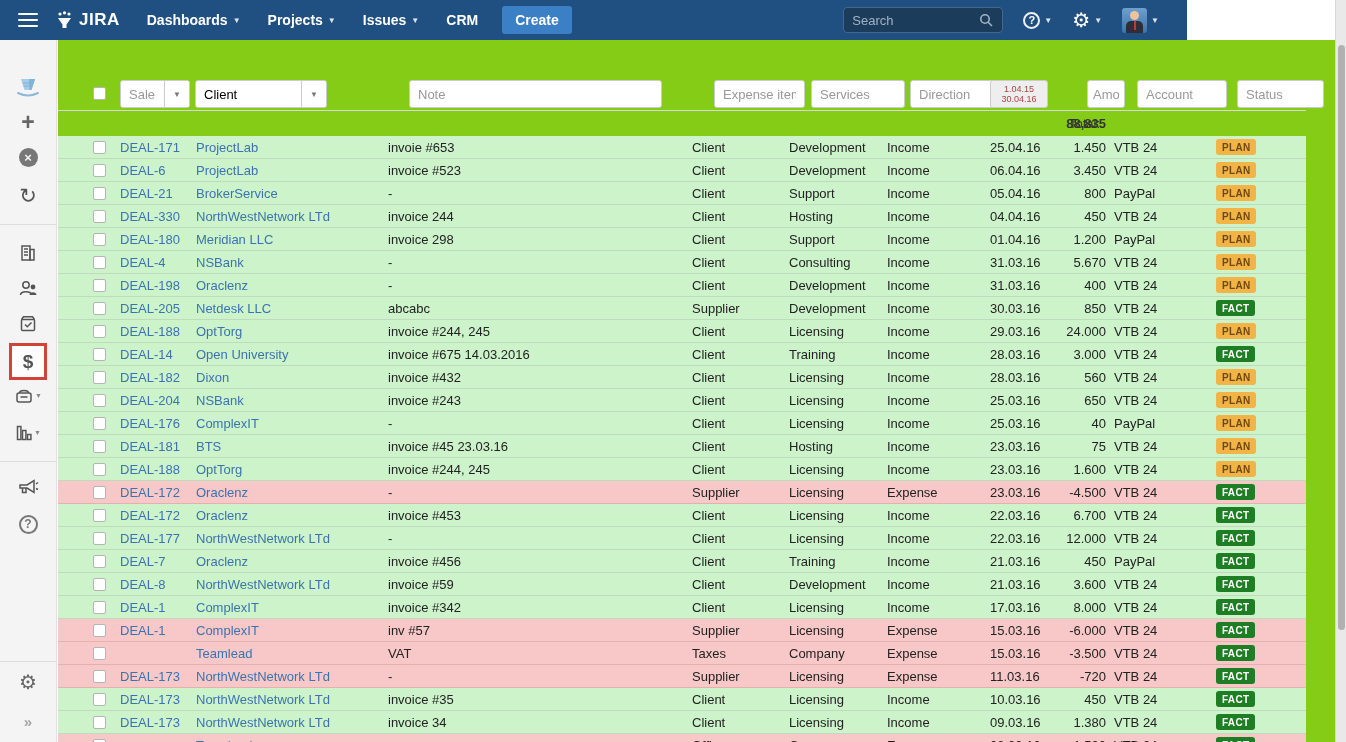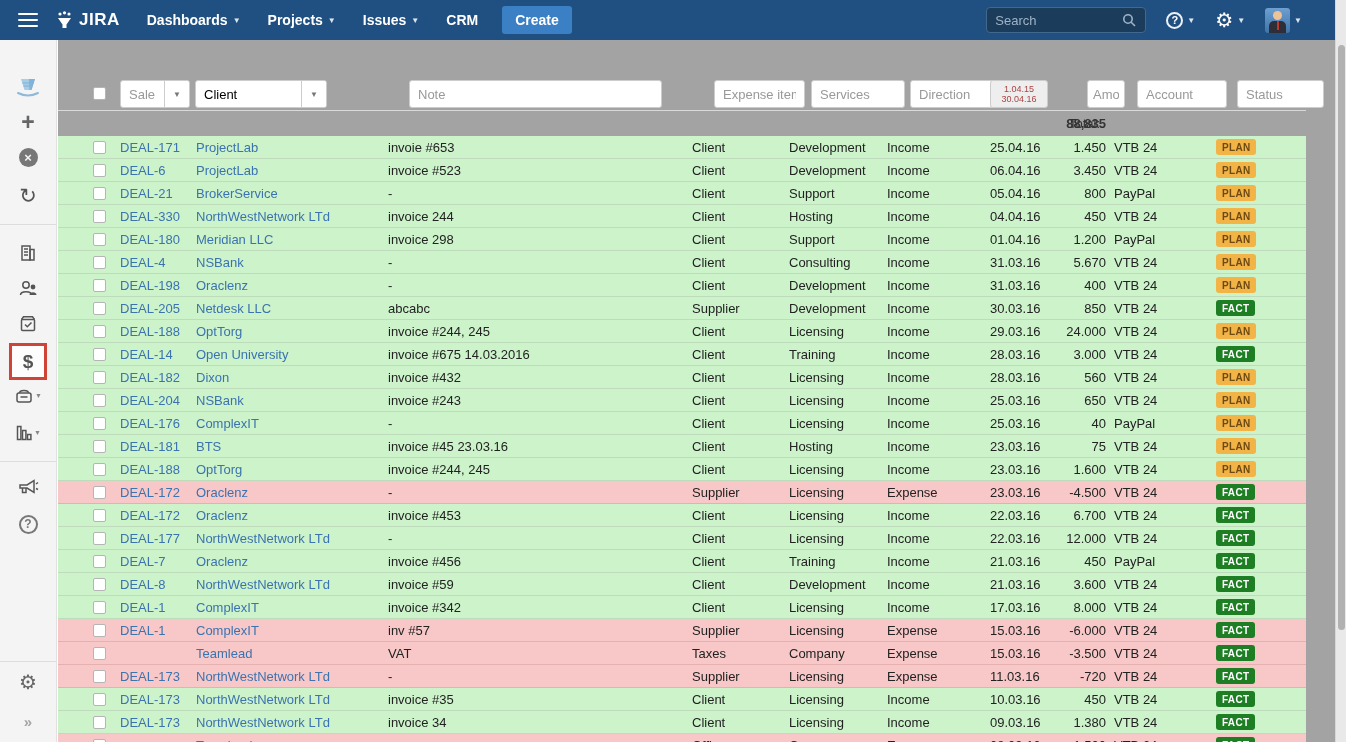--- a/index.html
+++ b/index.html
@@ -1,21 +1,21 @@
 <!DOCTYPE html>
 <html><head>
 <meta charset="utf-8">
 <style>
   * { box-sizing: border-box; margin: 0; padding: 0; }
   html,body { width:1346px; height:742px; overflow:hidden; }
   body { font-family:"Liberation Sans", sans-serif; background:#fff; position:relative; }
 
   
-  .topbar { position:absolute; top:0; left:0; width:1346px; height:40px; background:#205081;
-            display:flex; align-items:center; padding:0 20px 0 18px; color:#fff; }
+  .topbar { position:absolute; top:0; left:0; width:1187px; height:40px; background:#205081;
+            display:flex; align-items:center; padding:0 4px 0 18px; color:#fff; }
   .hamburger { width:20px; height:14px; display:flex; flex-direction:column; justify-content:space-between; cursor:pointer; }
   .hamburger span { display:block; height:2px; background:#fff; border-radius:1px; }
   .brand { display:flex; align-items:center; gap:5px; margin-left:17px; font-weight:bold; font-size:17px; letter-spacing:.5px; }
   .nav-item { margin-left:27px; font-size:14px; font-weight:bold; color:#fff; cursor:pointer; display:flex; align-items:center; gap:5px; }
   .caret { font-size:8px; color:rgba(255,255,255,.85); }
   .create-btn { margin-left:24px; background:#3b7fc4; border:none; color:#fff; font-size:14px; font-weight:bold;
                 padding:6px 13px; border-radius:3px; cursor:pointer; font-family:inherit; }
   .top-right { margin-left:auto; display:flex; align-items:center; gap:20px; margin-right:24px; }
   .search-box { width:160px; height:26px; background:#1c3c5b; border:1px solid #42688e; border-radius:4px;
                 display:flex; align-items:center; padding:0 8px; }
@@ -46,21 +46,21 @@
   .dollar-hl { position:absolute; left:9px; top:-9px; width:38px; height:37px; border:3px solid #d04437; background:#fdfdfd;
                display:flex; align-items:center; justify-content:center; }
   .glyph-help { display:inline-flex; width:19px; height:19px; border:2px solid #777; border-radius:50%;
                 align-items:center; justify-content:center; font-size:12px; font-weight:bold; color:#777; }
   .glyph-gear { font-size:20px; color:#666; line-height:1; }
   .glyph-more { font-size:15px; color:#a5a5a5; font-weight:bold; }
   .mini-caret { font-size:7px; color:#888; vertical-align:middle; margin-left:1px; }
   .side-ic svg { vertical-align:middle; }
 
   
-  .main { position:absolute; top:40px; left:58px; width:1277px; height:702px; background:#a3a3a3; overflow:hidden; }
+  .main { position:absolute; top:40px; left:58px; width:1277px; height:702px; background:#84cc16; overflow:hidden; }
 
   
   .filters { position:absolute; top:0; left:0; width:1248px; height:71px; border-bottom:1px solid #d9d9d9; }
   .f-abs { position:absolute; top:40px; }
   .checkbox { display:inline-block; width:13px; height:13px; background:#fff; border:1px solid #b5b5b5; border-radius:2px; cursor:pointer; }
   .combo { display:flex; height:28px; border:1px solid #ccc; border-radius:3px; background:#fff; overflow:hidden; cursor:pointer; }
   .combo .txt { flex:1; display:flex; align-items:center; padding:0 8px; font-size:13px; white-space:nowrap; overflow:hidden; }
   .combo .btn { width:25px; border-left:1px solid #ccc; display:flex; align-items:center; justify-content:center; background:#fff; }
   .combo .btn span { font-size:8px; color:#777; }
   .f-input { height:28px; border:1px solid #ccc; border-radius:3px; padding:0 8px; font-size:13px; font-family:inherit;

